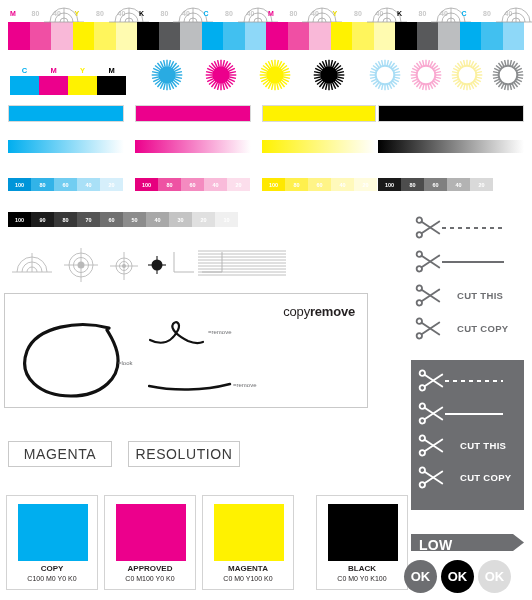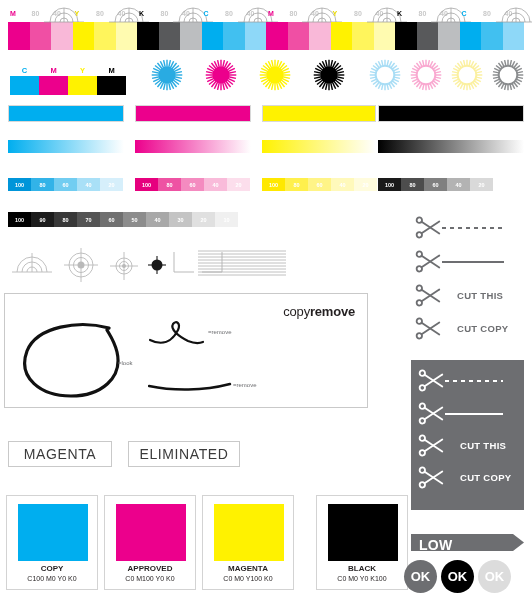--- a/index.html
+++ b/index.html
@@ -627,21 +627,21 @@
   <svg class="abs" style="left:143px; top:86px;" width="85" height="14" viewBox="0 0 85 14">
     <path d="M1,6 C25,11 55,11 82,4" fill="none" stroke="#111" stroke-width="2.4" stroke-linecap="round"></path>
   </svg>
   <div class="ce-note" style="left:228px; top:88px;">=remove</div>
 </div>
 
 <div class="stamp" style="left:8px; top:441px; width:104px;">
   <span>MAGENTA</span>
 </div>
 <div class="stamp" style="left:128px; top:441px; width:112px;">
-  <span>ELIMINATED</span>
+  <span>RESOLUTION</span>
 </div>
 
 <div id="cards">
     <div class="card" style="left: 6px;">
       <div class="chip" style="background: rgb(0, 174, 239);"></div>
       <div class="cname">COPY</div>
       <div class="cformula">C100 M0 Y0 K0</div>
     </div>
     <div class="card" style="left: 104px;">
       <div class="chip" style="background: rgb(236, 0, 140);"></div>

